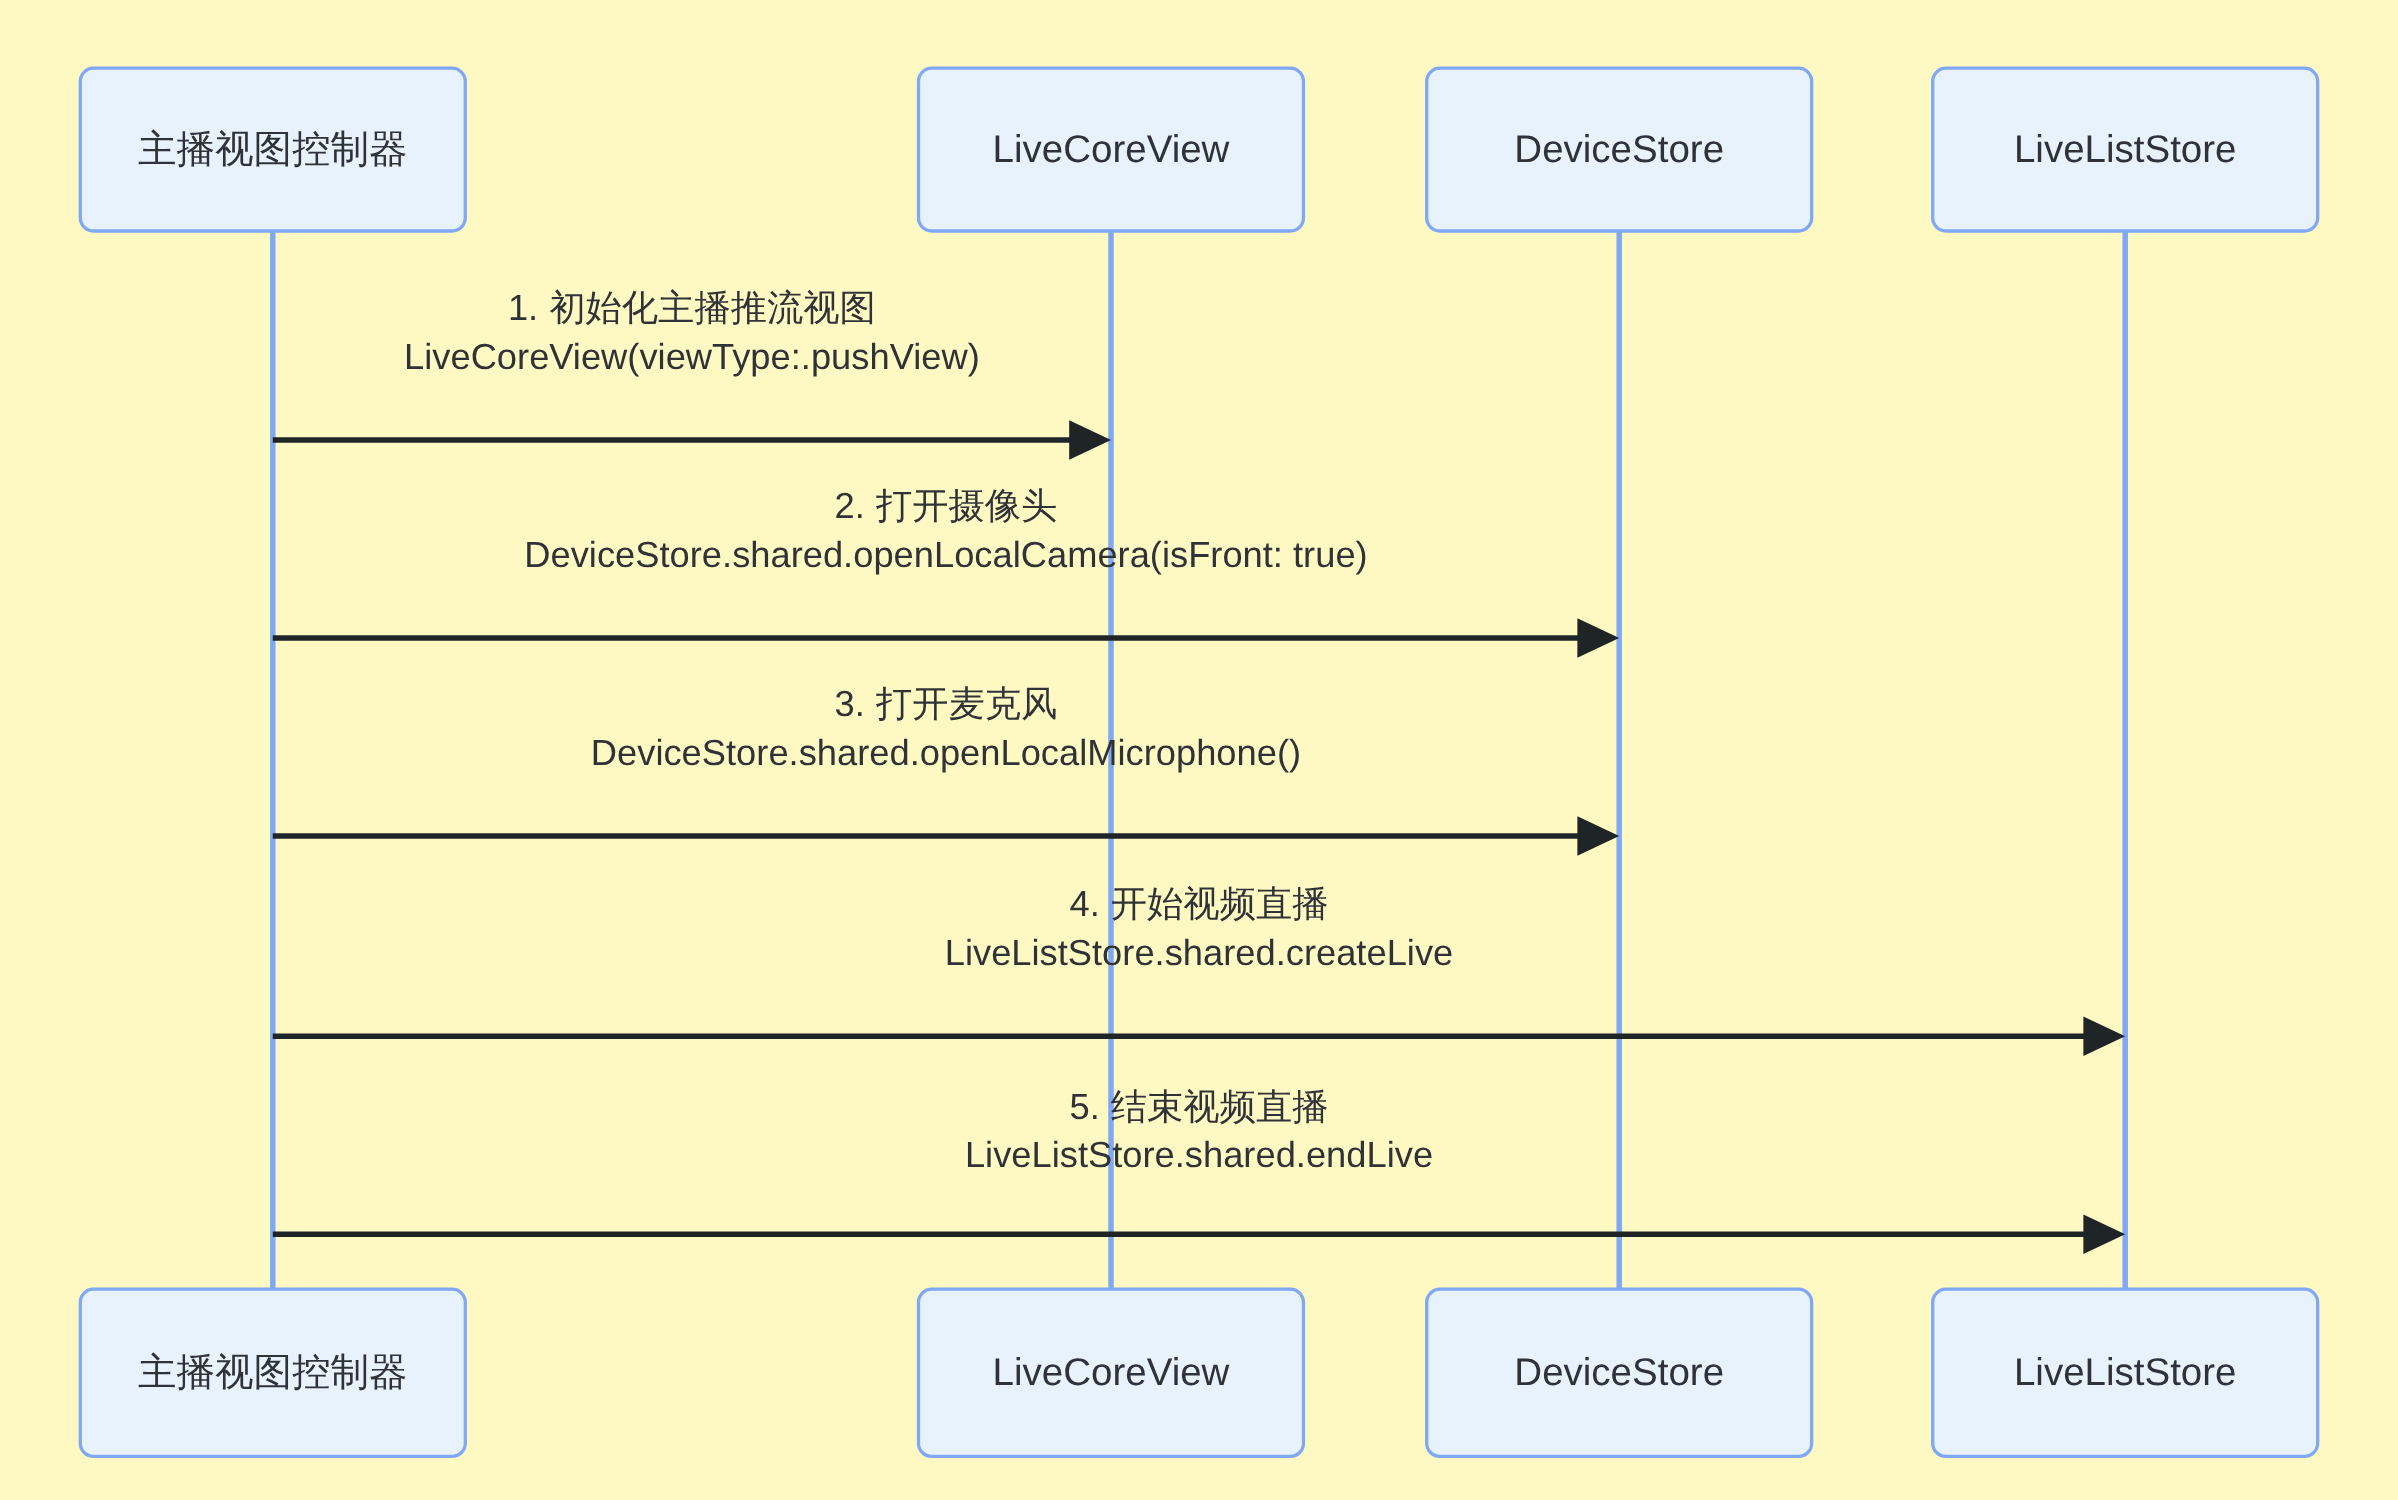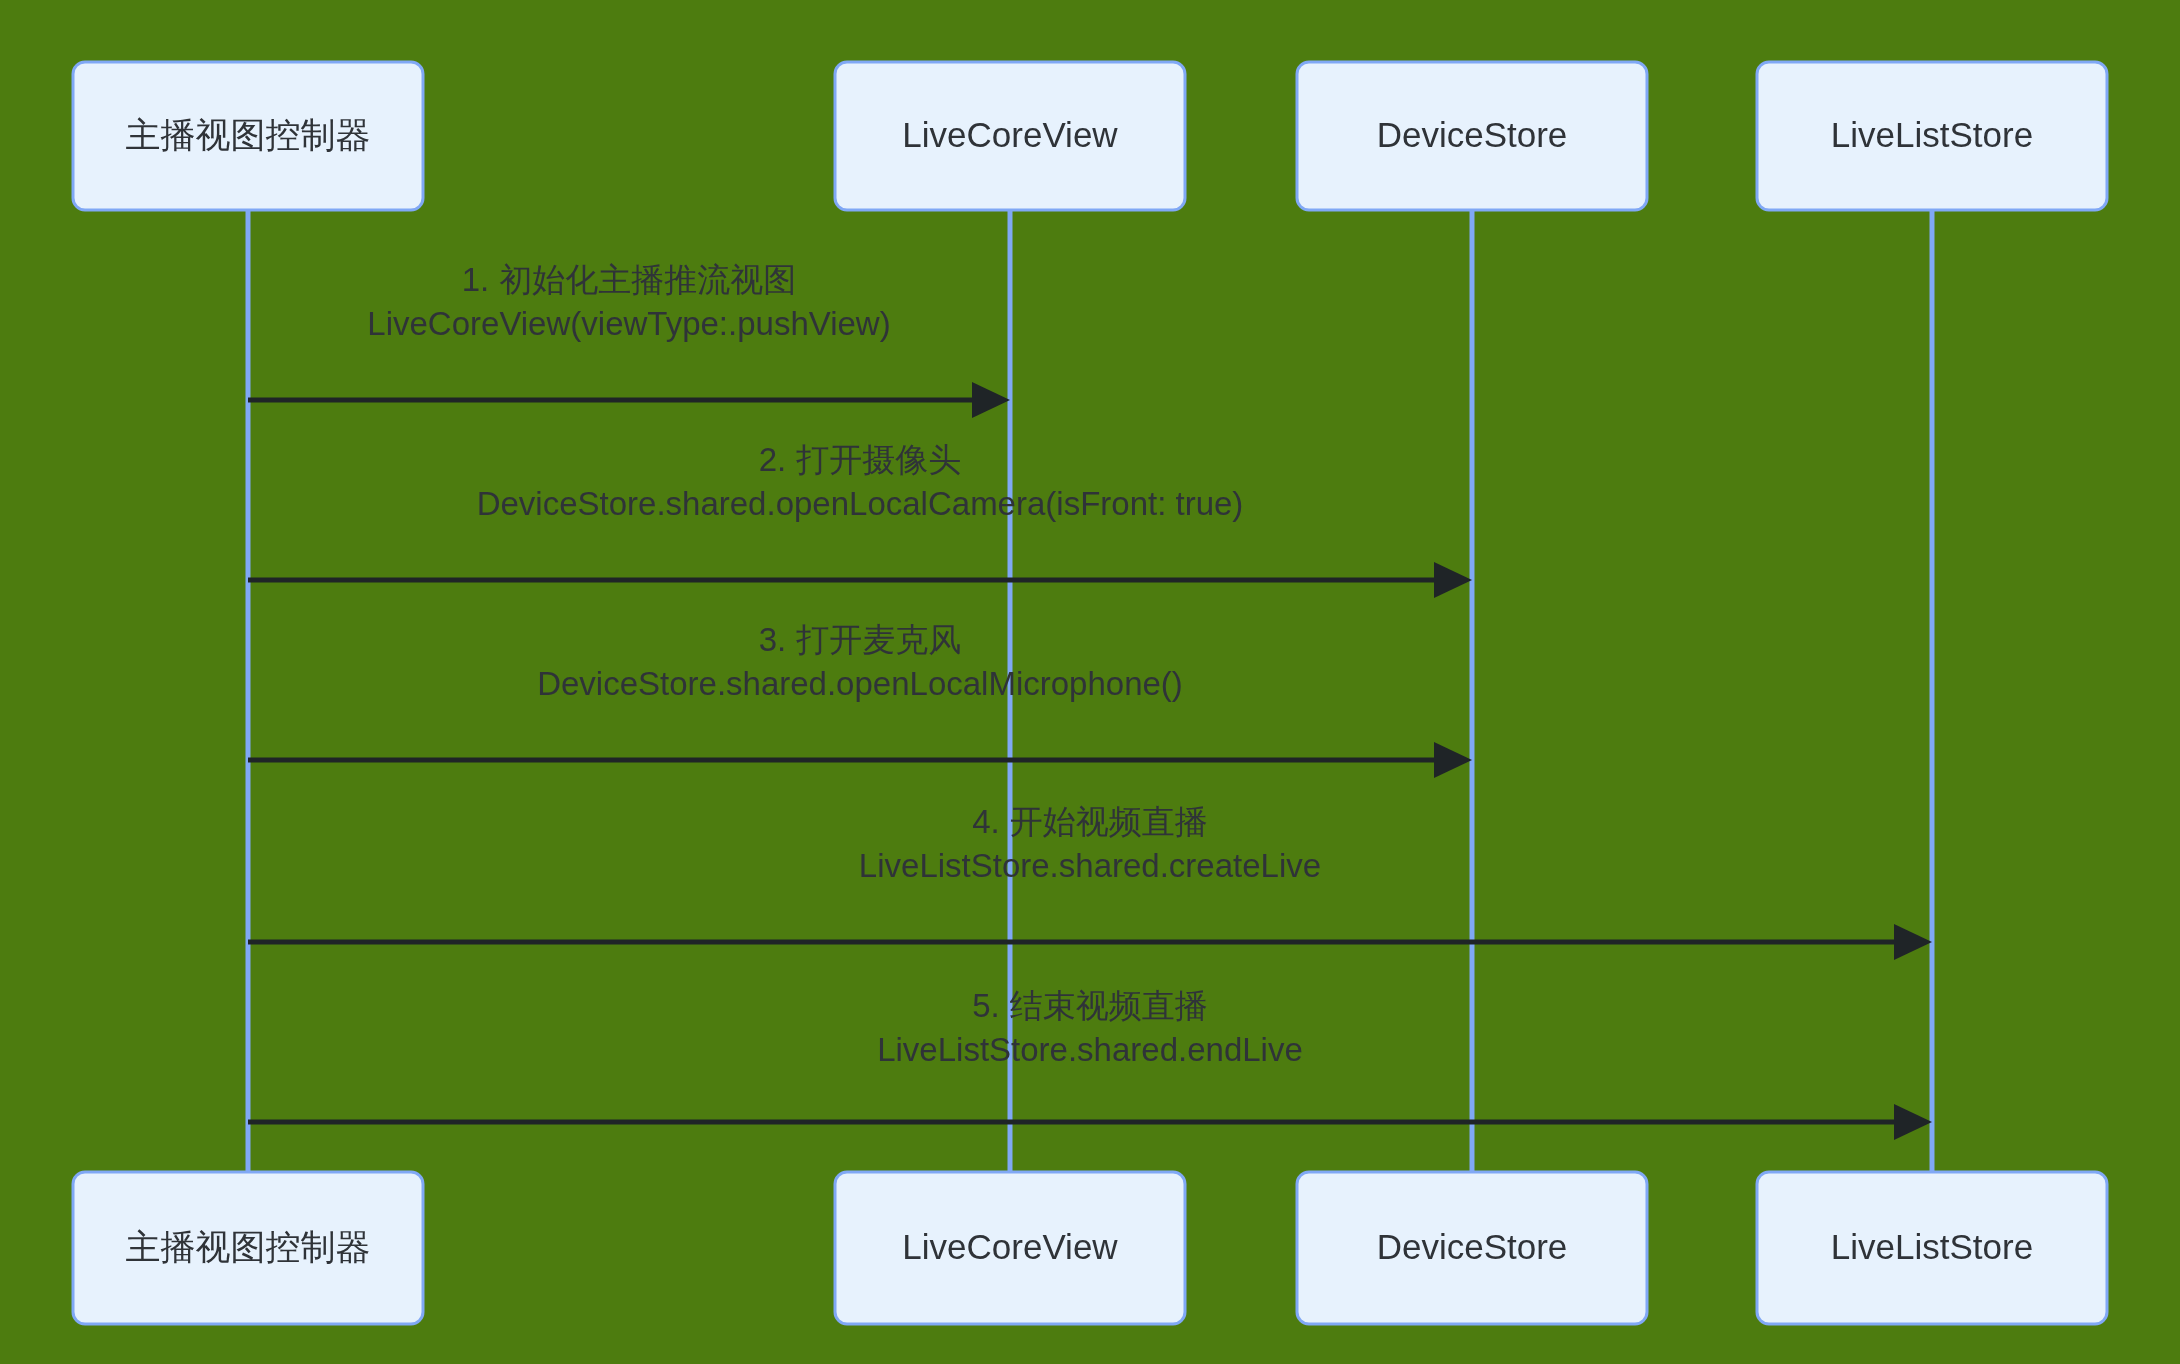--- a/index.html
+++ b/index.html
@@ -11,21 +11,21 @@
   body {
     width: 2180px;
     height: 1364px;
     font-family: "Liberation Sans", "DejaVu Sans", sans-serif;
     overflow: hidden;
     position: relative;
   }
   #diagram-root {
     position: absolute;
     inset: 0;
-    background: #4d7c0f;
+    background: #fef9c3;
   }
   svg#seq-svg {
     position: absolute;
     top: 0;
     left: 0;
     width: 2180px;
     height: 1364px;
     display: block;
   }
   .participant-box rect {

